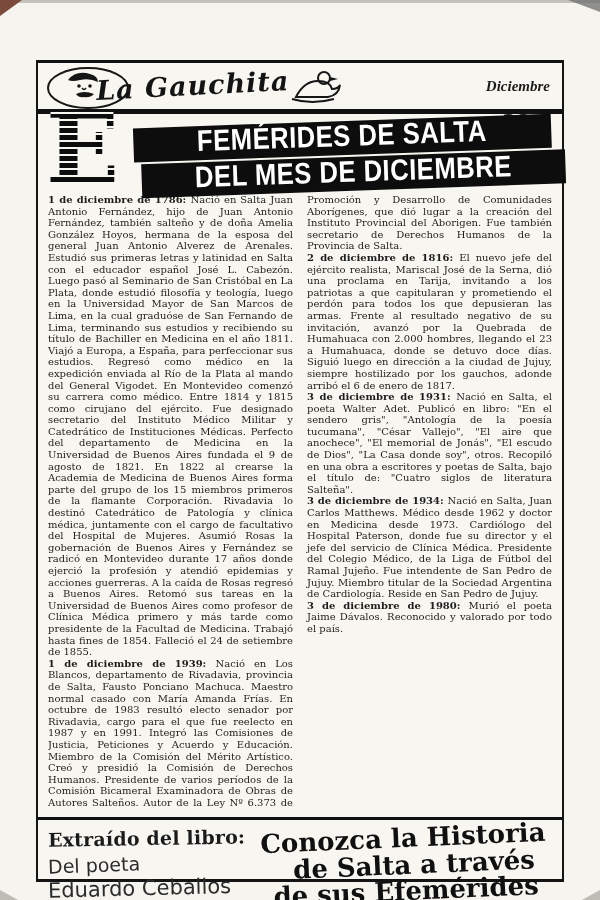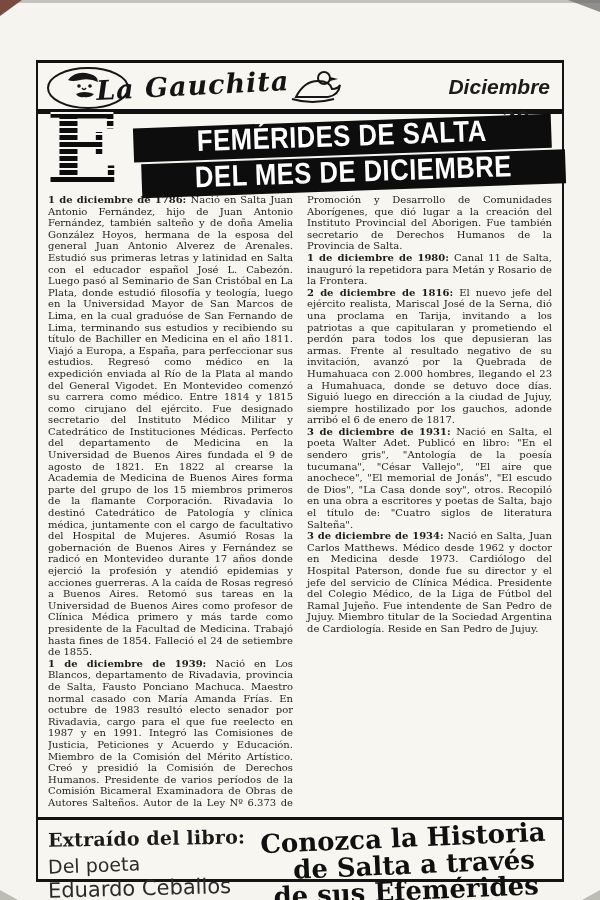--- a/index.html
+++ b/index.html
@@ -45,21 +45,21 @@
     position: absolute; left: 50px; top: 5px;
     font-family: "DejaVu Serif", serif;
     font-style: italic; font-weight: bold;
     font-size: 27px; letter-spacing: 1px;
     transform: rotate(-3deg);
     white-space: nowrap;
     color: #141414;
   }
   .bird { margin-left: 26px; flex: none; }
   .issue { margin-left: auto; position: relative; display: flex; align-items: baseline; gap: 7px; padding-right: 4px; }
-  .issue-month { font-family: Liberation Sans, sans-serif; font-style: italic; font-weight: bold; font-size: 21px; }
+  .issue-month { font-family: Liberation Serif, serif; font-style: italic; font-weight: bold; font-size: 15px; }
   .issue-year { font-family: "DejaVu Serif", serif; font-weight: bold; font-size: 35px; letter-spacing: 1px; line-height: 1; }
   .issue-page { position: absolute; right: 24px; top: 31px; font-family: "DejaVu Sans", sans-serif; font-weight: bold; font-size: 20px; }
   .mid-rule { height: 5px; background: #111; }
 
   
   .title-block { position: relative; height: 74px; margin-top: 2px; }
   .dropcap {
     position: absolute; left: 8px; top: -6px;
     font-family: "DejaVu Serif", serif;
     font-weight: bold;
@@ -169,24 +169,24 @@
       </div>
       <div class="banner b2">
         <span class="squeeze">DEL MES DE DICIEMBRE</span>
       </div>
     </div>
   </section>
 
   <section class="columns">
       <div class="entry"><b class="entry-date">1 de diciembre de 1786: </b><span>Nació en Salta Juan Antonio Fernández, hijo de Juan Antonio Fernández, también salteño y de doña Amelia González Hoyos, hermana de la esposa del general Juan Antonio Alverez de Arenales. Estudió sus primeras letras y latinidad en Salta con el educador español José L. Cabezón. Luego pasó al Seminario de San Cristóbal en La Plata, donde estudió filosofía y teología, luego en la Universidad Mayor de San Marcos de Lima, en la cual graduóse de San Fernando de Lima, terminando sus estudios y recibiendo su título de Bachiller en Medicina en el año 1811. Viajó a Europa, a España, para perfeccionar sus estudios. Regresó como médico en la expedición enviada al Río de la Plata al mando del General Vigodet. En Montevideo comenzó su carrera como médico. Entre 1814 y 1815 como cirujano del ejército. Fue designado secretario del Instituto Médico Militar y Catedrático de Instituciones Médicas. Perfecto del departamento de Medicina en la Universidad de Buenos Aires fundada el 9 de agosto de 1821. En 1822 al crearse la Academia de Medicina de Buenos Aires forma parte del grupo de los 15 miembros primeros de la flamante Corporación. Rivadavia lo destinó Catedrático de Patología y clínica médica, juntamente con el cargo de facultativo del Hospital de Mujeres. Asumió Rosas la gobernación de Buenos Aires y Fernández se radicó en Montevideo durante 17 años donde ejerció la profesión y atendió epidemias y acciones guerreras. A la caída de Rosas regresó a Buenos Aires. Retomó sus tareas en la Universidad de Buenos Aires como profesor de Clínica Médica primero y más tarde como presidente de la Facultad de Medicina. Trabajó hasta fines de 1854. Falleció el 24 de setiembre de 1855.</span></div>
       <div class="entry"><b class="entry-date">1 de diciembre de 1939: </b><span>Nació en Los Blancos, departamento de Rivadavia, provincia de Salta, Fausto Ponciano Machuca. Maestro normal casado con María Amanda Frías. En octubre de 1983 resultó electo senador por Rivadavia, cargo para el que fue reelecto en 1987 y en 1991. Integró las Comisiones de Justicia, Peticiones y Acuerdo y Educación. Miembro de la Comisión del Mérito Artístico. Creó y presidió la Comisión de Derechos Humanos. Presidente de varios períodos de la Comisión Bicameral Examinadora de Obras de Autores Salteños. Autor de la Ley Nº 6.373 de Promoción y Desarrollo de Comunidades Aborígenes, que dió lugar a la creación del Instituto Provincial del Aborigen. Fue también secretario de Derechos Humanos de la Provincia de Salta.</span></div>
-      <div class="entry"><b class="entry-date">1 de diciembre de 1980: </b><span>Canal 11 de Salta, inauguró la repetidora para Metán y Rosario de la Frontera.</span></div>
       <div class="entry"><b class="entry-date">2 de diciembre de 1816: </b><span>El nuevo jefe del ejército realista, Mariscal José de la Serna, dió una proclama en Tarija, invitando a los patriotas a que capitularan y prometiendo el perdón para todos los que depusieran las armas. Frente al resultado negativo de su invitación, avanzó por la Quebrada de Humahuaca con 2.000 hombres, llegando el 23 a Humahuaca, donde se detuvo doce días. Siguió luego en dirección a la ciudad de Jujuy, siempre hostilizado por los gauchos, adonde arribó el 6 de enero de 1817.</span></div>
       <div class="entry"><b class="entry-date">3 de diciembre de 1931: </b><span>Nació en Salta, el poeta Walter Adet. Publicó en libro: "En el sendero gris", "Antología de la poesía tucumana", "César Vallejo", "El aire que anochece", "El memorial de Jonás", "El escudo de Dios", "La Casa donde soy", otros. Recopiló en una obra a escritores y poetas de Salta, bajo el título de: "Cuatro siglos de literatura Salteña".</span></div>
       <div class="entry"><b class="entry-date">3 de diciembre de 1934: </b><span>Nació en Salta, Juan Carlos Matthews. Médico desde 1962 y doctor en Medicina desde 1973. Cardiólogo del Hospital Paterson, donde fue su director y el jefe del servicio de Clínica Médica. Presidente del Colegio Médico, de la Liga de Fútbol del Ramal Jujeño. Fue intendente de San Pedro de Jujuy. Miembro titular de la Sociedad Argentina de Cardiología. Reside en San Pedro de Jujuy.</span></div>
+      <div class="entry"><b class="entry-date">3 de diciembre de 1980: </b><span>Murió el poeta Jaime Dávalos. Reconocido y valorado por todo el país.</span></div>
     </section>
 
   <footer>
     <div class="footer-rule"></div>
     <div class="footer-flex">
       <div class="f-left">
         <div class="extract">Extraído del libro:</div>
         <div class="hand1">Del poeta</div>
         <div class="hand2">Eduardo Ceballos</div>
       </div>

